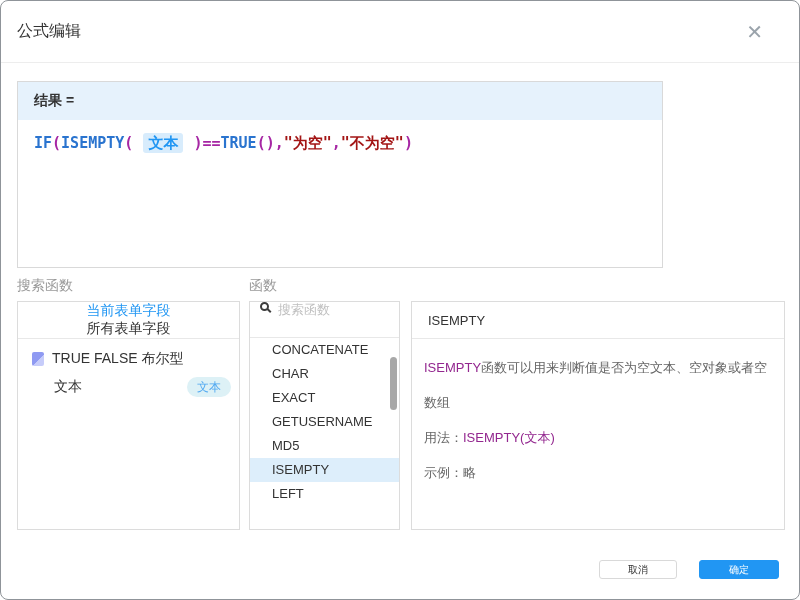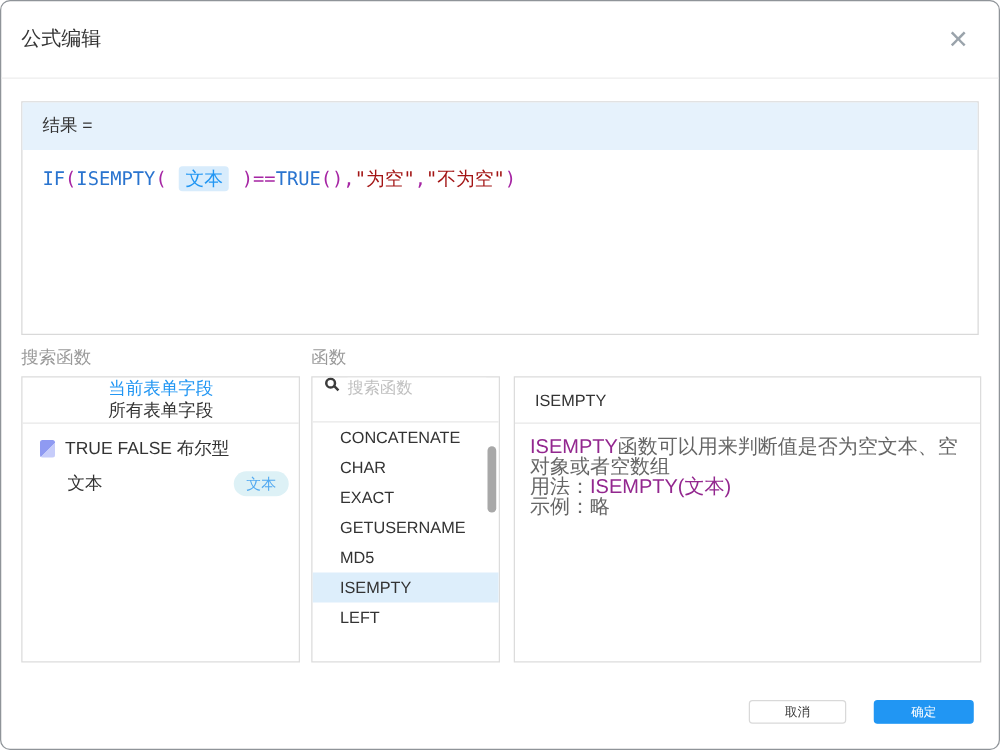--- a/index.html
+++ b/index.html
@@ -3,27 +3,27 @@
 <meta charset="utf-8">
 <style>
   * { margin:0; padding:0; box-sizing:border-box; }
   html,body { background:#fff; font-family:"Liberation Sans","DejaVu Sans",sans-serif; }
   .dialog{ position:relative; width:800px; height:600px; background:#fff;
            border:1px solid #8f9499; border-radius:8px; overflow:hidden; }
 
   
   .dlg-header{ position:absolute; left:0; top:0; width:100%; height:62px;
                border-bottom:1px solid #ededed; display:flex; align-items:center;
-               justify-content:space-between; padding:0 24px 0 16px; }
+               justify-content:space-between; padding:0 36px 0 16px; }
   .dlg-title{ font-size:16px; color:#333; }
   .close-btn{ font-size:20px; color:#9aa3ab; cursor:pointer; line-height:1; }
 
   
-  .result-box{ position:absolute; left:16px; top:80px; width:766px; height:187px;
-               border:1px solid #d9d9d9; background:#fff; }
+  .result-box{ position:absolute; left:16px; top:80px; width:646px; height:187px;
+               border:1px solid #d9d9d9; background:#fff;font-weight:bold; }
   .result-head{ height:38px; background:#e6f2fc; display:flex; align-items:center;
                 padding:0 16px; font-size:14px; color:#333; }
   .formula{ padding:12px 16px; font-family:"DejaVu Sans Mono","Liberation Mono",monospace;
             font-size:15px; white-space:pre; line-height:22px; cursor:text; }
   .tok-fn{ color:#2a74cf; }
   .tok-op{ color:#a626a4; }
   .tok-str{ color:#a31515; }
   .tok-field{ color:#2196f3; background:#d8ecfc; border-radius:3px; padding:1px 5px; margin:0 1px; }
 
   
@@ -67,21 +67,21 @@
   .chev{ margin-right:4px; display:flex; }
   .fn-item{ height:24px; line-height:24px; padding-left:22px; font-size:13px;
             color:#333; cursor:pointer; }
   .fn-item.selected{ background:#ddeefb; }
   .scroll-thumb{ position:absolute; right:2px; top:55px; width:7px; height:53px;
                  background:#a8a8a8; border-radius:4px; cursor:grab; }
 
   
   .ref-head{ height:37px; border-bottom:1px solid #e8e8e8; display:flex; align-items:center;
              padding:0 16px; font-size:13px; color:#333; }
-  .ref-body{ padding:11px 12px; font-size:16px; line-height:16px; color:#666; }
+  .ref-body{ padding:11px 12px; font-size:13px; line-height:35px; color:#666; }
   .ref-body .em{ color:#93278f; }
 
   
   .btn{ position:absolute; bottom:20px; height:19px; border-radius:3px; font-size:10px;
         display:flex; align-items:center; justify-content:center; cursor:pointer; }
   .btn-cancel{ right:122px; width:78px; background:#fff; border:1px solid #d9d9d9; color:#333; }
   .btn-confirm{ right:20px; width:80px; background:#2196f3; border:1px solid #2196f3; color:#fff; }
 </style>
 </head>
 <body>

